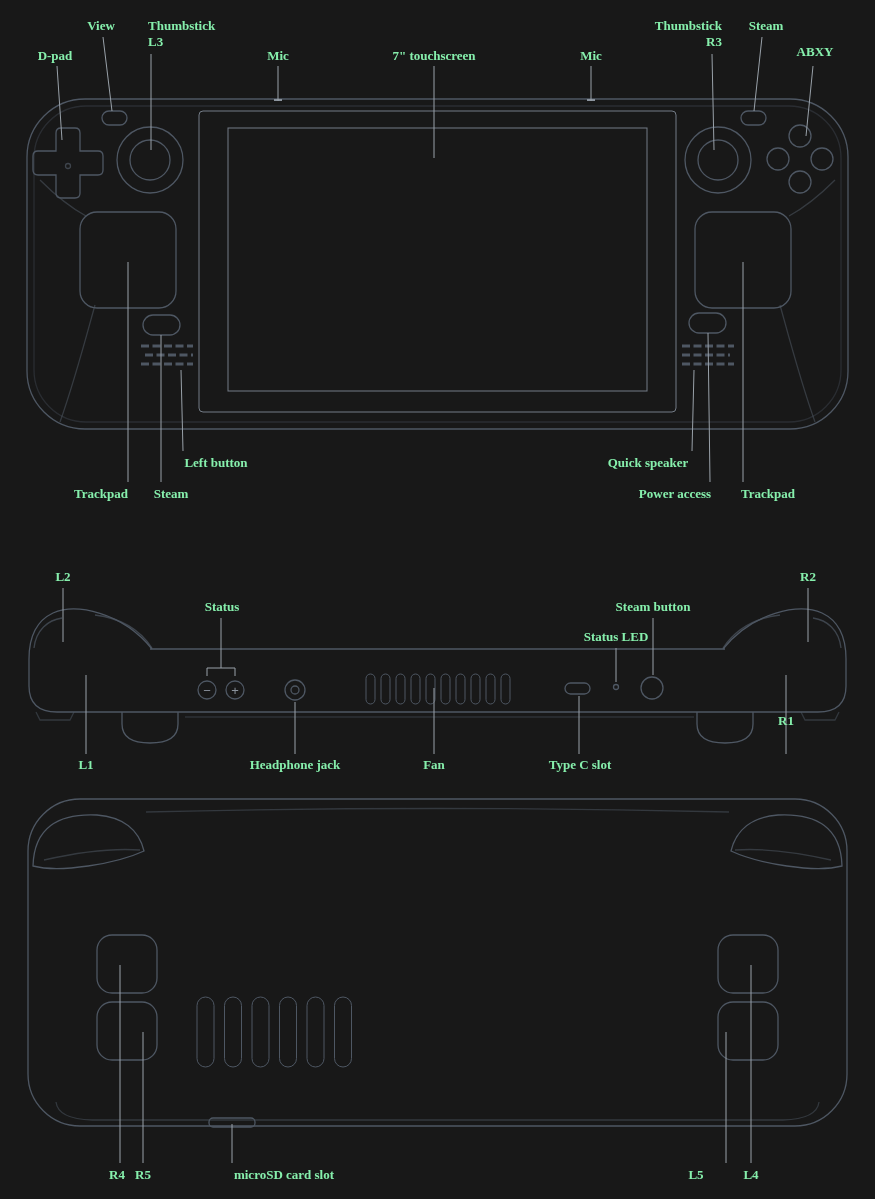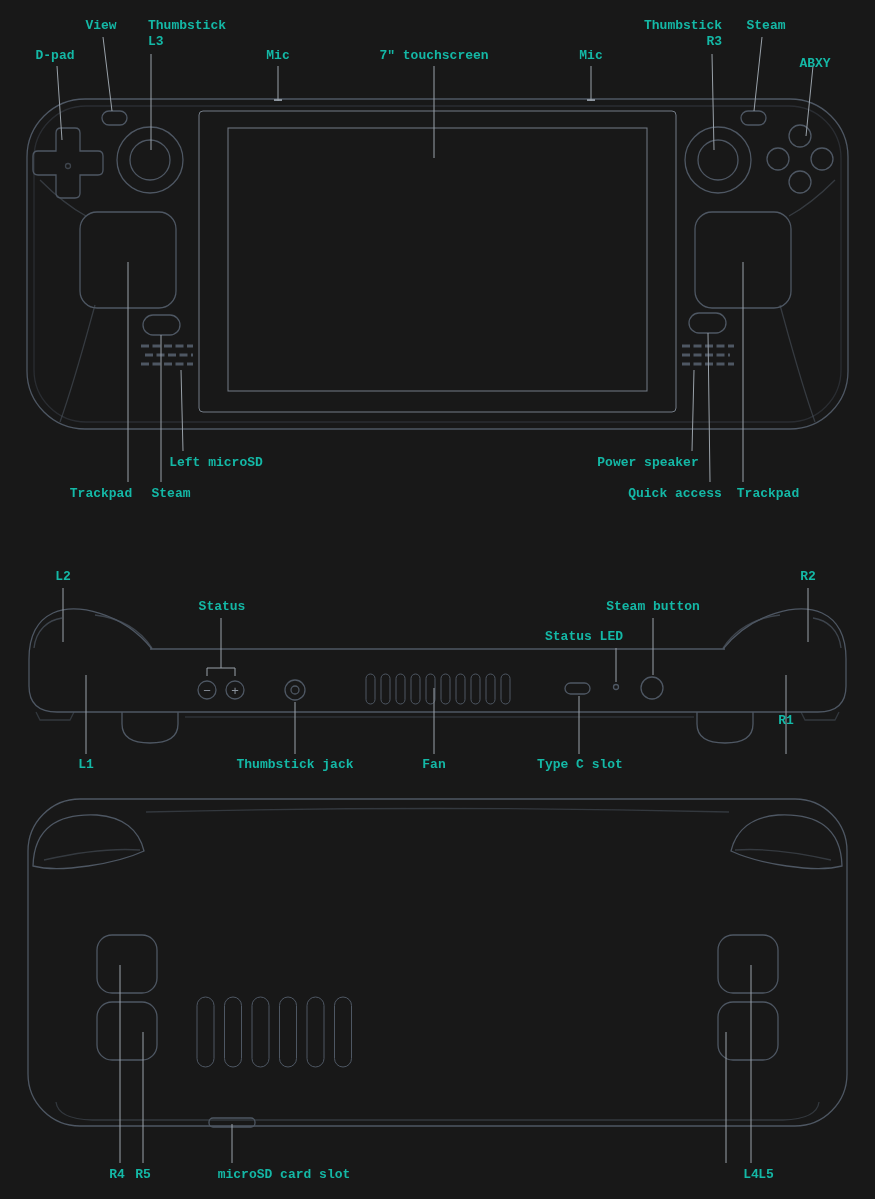--- a/index.html
+++ b/index.html
@@ -4,22 +4,22 @@
 <style>
   html,body{margin:0;padding:0;}
   body{
     width:875px;height:1199px;position:relative;overflow:hidden;
     background:#181818;
     font-family:"Liberation Sans",sans-serif;
   }
   svg{position:absolute;left:0;top:0;}
   .lbl{
     position:absolute;
-    color:#14b8a6;
-    font-family:Liberation Mono, monospace;
+    color:#86efac;
+    font-family:Liberation Serif, serif;
     font-weight:700;
     font-size:13px;
     line-height:16px;
     white-space:pre-line;
     transform:translateX(-50%);
     text-align:center;
   }
   .lbl.anchor-left{transform:none;text-align:left;}
   .lbl.anchor-right{transform:none;text-align:right;}
   .glyph{
@@ -195,39 +195,39 @@
 <div class="lbl" style="left:101px;top:18px">View</div>
 <div class="lbl anchor-left" style="left:148px;top:18px">Thumbstick
 L3</div>
 <div class="lbl" style="left:278px;top:48px">Mic</div>
 <div class="lbl" style="left:434px;top:48px">7" touchscreen</div>
 <div class="lbl" style="left:591px;top:48px">Mic</div>
 <div class="lbl anchor-right" style="right:153px;top:18px">Thumbstick
 R3</div>
 <div class="lbl" style="left:766px;top:18px">Steam</div>
 <div class="lbl" style="left:55px;top:48px">D-pad</div>
-<div class="lbl" style="left:815px;top:56px">ABXY</div>
-<div class="lbl" style="left:216px;top:455px">Left microSD</div>
+<div class="lbl" style="left:815px;top:44px">ABXY</div>
+<div class="lbl" style="left:216px;top:455px">Left button</div>
 <div class="lbl" style="left:101px;top:486px">Trackpad</div>
 <div class="lbl" style="left:171px;top:486px">Steam</div>
-<div class="lbl" style="left:648px;top:455px">Power speaker</div>
-<div class="lbl" style="left:675px;top:486px">Quick access</div>
+<div class="lbl" style="left:648px;top:455px">Quick speaker</div>
+<div class="lbl" style="left:675px;top:486px">Power access</div>
 <div class="lbl" style="left:768px;top:486px">Trackpad</div>
 
 <div class="lbl" style="left:63px;top:569px">L2</div>
 <div class="lbl" style="left:222px;top:599px">Status</div>
-<div class="lbl" style="left:584px;top:629px">Status LED</div>
+<div class="lbl" style="left:616px;top:629px">Status LED</div>
 <div class="lbl" style="left:653px;top:599px">Steam button</div>
 <div class="lbl" style="left:808px;top:569px">R2</div>
 <div class="lbl" style="left:86px;top:757px">L1</div>
-<div class="lbl" style="left:295px;top:757px">Thumbstick jack</div>
+<div class="lbl" style="left:295px;top:757px">Headphone jack</div>
 <div class="lbl" style="left:434px;top:757px">Fan</div>
 <div class="lbl" style="left:580px;top:757px">Type C slot</div>
 <div class="lbl" style="left:786px;top:713px">R1</div>
 
 <div class="lbl" style="left:117px;top:1167px">R4</div>
 <div class="lbl" style="left:143px;top:1167px">R5</div>
 <div class="lbl" style="left:284px;top:1167px">microSD card slot</div>
-<div class="lbl" style="left:766px;top:1167px">L5</div>
+<div class="lbl" style="left:696px;top:1167px">L5</div>
 <div class="lbl" style="left:751px;top:1167px">L4</div>
 
 <span class="glyph" style="left:207px;top:690px">−</span>
 <span class="glyph" style="left:235px;top:690px">+</span>
 
 </body></html>

